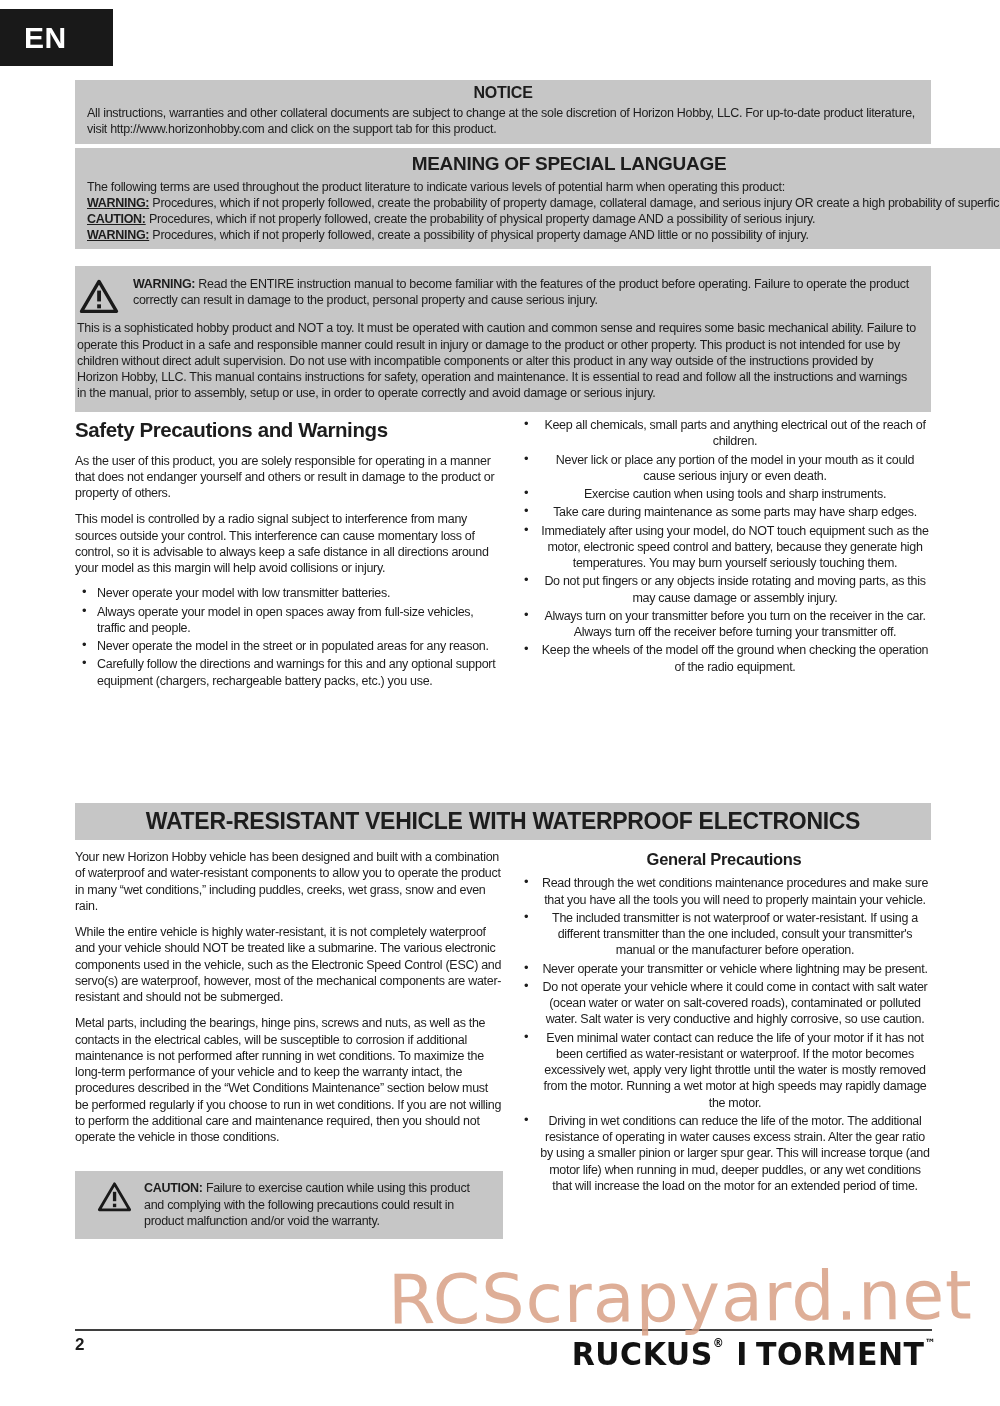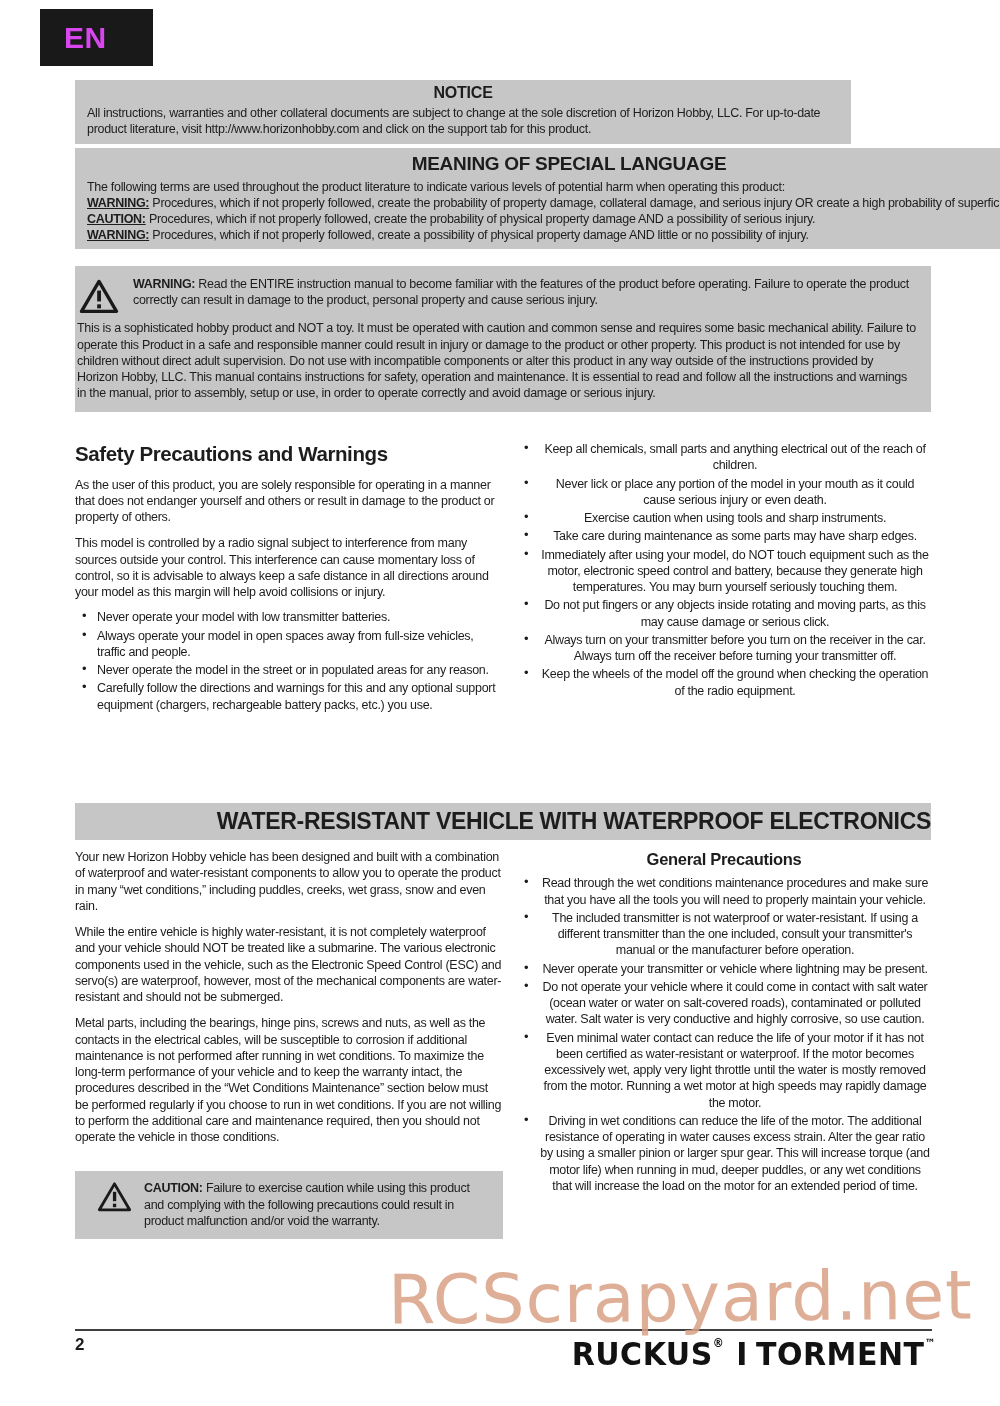--- a/index.html
+++ b/index.html
@@ -5,56 +5,56 @@
   * { margin:0; padding:0; box-sizing:border-box; }
   body { background:#ffffff; }
   .page {
     position:relative; width:1000px; height:1406px; background:#ffffff;
     font-family:"Liberation Sans", sans-serif; color:#1d1d1d; overflow:hidden;
   }
   .txt { font-size:12.5px; line-height:1.3; letter-spacing:-0.3px; }
 
   .en-badge {
     position:absolute; left:0; top:9px; width:113px; height:57px;
-    background:#191919; color:#d946ef; display:flex; align-items:center;
-    font-size:30px; font-weight:bold; padding-left:24px; letter-spacing:0.5px;margin-left:40px;
+    background:#191919; color:#ffffff; display:flex; align-items:center;
+    font-size:30px; font-weight:bold; padding-left:24px; letter-spacing:0.5px;
   }
 
   .graybox { background:#c6c6c6; }
 
-  .notice-box { position:absolute; left:75px; top:80px; width:776px; padding:3px 12px 7px 12px; }
+  .notice-box { position:absolute; left:75px; top:80px; width:856px; padding:3px 12px 7px 12px; }
   .box-title-sm { text-align:center; font-weight:bold; font-size:16px; letter-spacing:-0.2px; margin-bottom:1px; }
   .box-title-lg { text-align:center; font-weight:bold; font-size:19px; letter-spacing:-0.3px; margin-bottom:2px; }
 
   .meaning-box { position:absolute; left:75px; top:142px; width:988px; padding:4px 12px 5px 12px;margin-top:6px; }
   .term-label { font-weight:bold; text-decoration:underline; }
 
   .warning-box { position:absolute; left:75px; top:266px; width:856px; padding:10px 14px 10px 2px; }
   .warn-icon { float:left; margin:2px 14px 2px 2px; }
   .bold-label { font-weight:bold; }
   .warn-para2 { clear:both; margin-top:11px; }
 
   .age-line { position:absolute; left:75px; top:410px; font-size:17.5px; font-weight:bold; letter-spacing:-0.3px; }
 
   .two-col { display:flex; gap:14px; }
   .col-l { width:428px; flex:none; }
   .col-r { width:414px; flex:none;text-align:center; }
 
-  .safety-section { position:absolute; left:75px; top:441px; width:856px; }
+  .safety-section { position:absolute; left:75px; top:417px; width:856px; }
   .section-h1 { font-size:20.5px; font-weight:bold; letter-spacing:-0.4px; margin-bottom:9px; }
   .para + .para { margin-top:10px; }
 
   ul.bullets { list-style:none; padding-left:22px; margin-top:9px; }
   ul.bullets.flush { margin-top:0; }
   ul.bullets li { position:relative; margin-bottom:2px; }
   ul.bullets li::before { content:"•"; position:absolute; left:-15px; top:-1px; font-size:13px; }
 
   .water-section { position:absolute; left:75px; top:803px; width:856px; }
   .water-header {
-    height:37px; line-height:37px; text-align:right; font-weight:bold;
+    height:37px; line-height:37px; text-align:center; font-weight:bold;
     font-size:23px; letter-spacing:-0.3px; margin-bottom:9px;
   }
   .sub-h { font-size:16.5px; font-weight:bold; letter-spacing:-0.3px; margin-bottom:5px; }
 
   .caution-box { margin-top:26px; padding:9px 12px 10px 12px; }
   .caution-box .warn-icon { margin:1px 12px 0 10px; }
 
   .footer-rule { position:absolute; left:75px; top:1329px; width:857px; height:2px; background:#3f3f3f; }
   .page-num { position:absolute; left:75px; top:1335px; font-size:17px; font-weight:bold; }
 
@@ -120,21 +120,21 @@
         <li>Carefully follow the directions and warnings for this and any optional support equipment (chargers, rechargeable battery packs, etc.) you use.</li>
       </ul>
     </div>
     <div class="col-r txt">
       <ul class="bullets flush">
         <li>Keep all chemicals, small parts and anything electrical out of the reach of children.</li>
         <li>Never lick or place any portion of the model in your mouth as it could cause serious injury or even death.</li>
         <li>Exercise caution when using tools and sharp instruments.</li>
         <li>Take care during maintenance as some parts may have sharp edges.</li>
         <li>Immediately after using your model, do NOT touch equipment such as the motor, electronic speed control and battery, because they generate high temperatures. You may burn yourself seriously touching them.</li>
-        <li>Do not put fingers or any objects inside rotating and moving parts, as this may cause damage or serious click.</li>
+        <li>Do not put fingers or any objects inside rotating and moving parts, as this may cause damage or assembly injury.</li>
         <li>Always turn on your transmitter before you turn on the receiver in the car. Always turn off the receiver before turning your transmitter off.</li>
         <li>Keep the wheels of the model off the ground when checking the operation of the radio equipment.</li>
       </ul>
     </div>
   </div>
 
   <div class="water-section">
     <div class="water-header graybox">WATER-RESISTANT VEHICLE WITH WATERPROOF ELECTRONICS</div>
     <div class="two-col">
       <div class="col-l txt">

